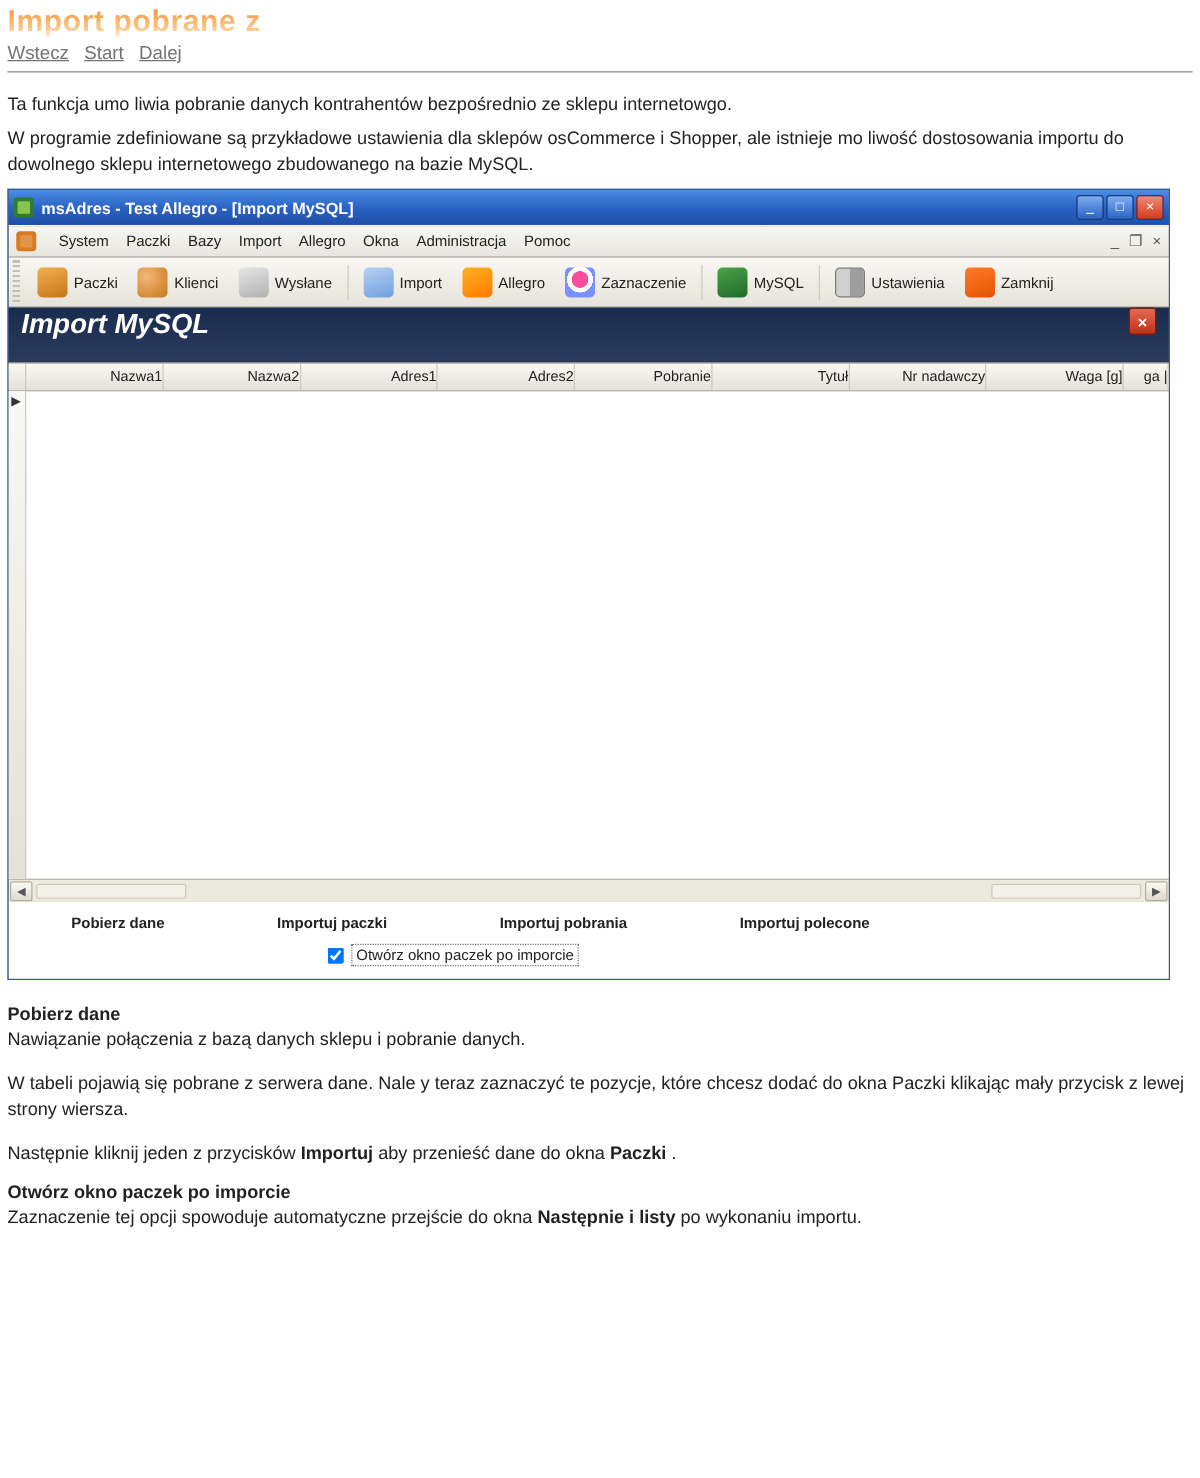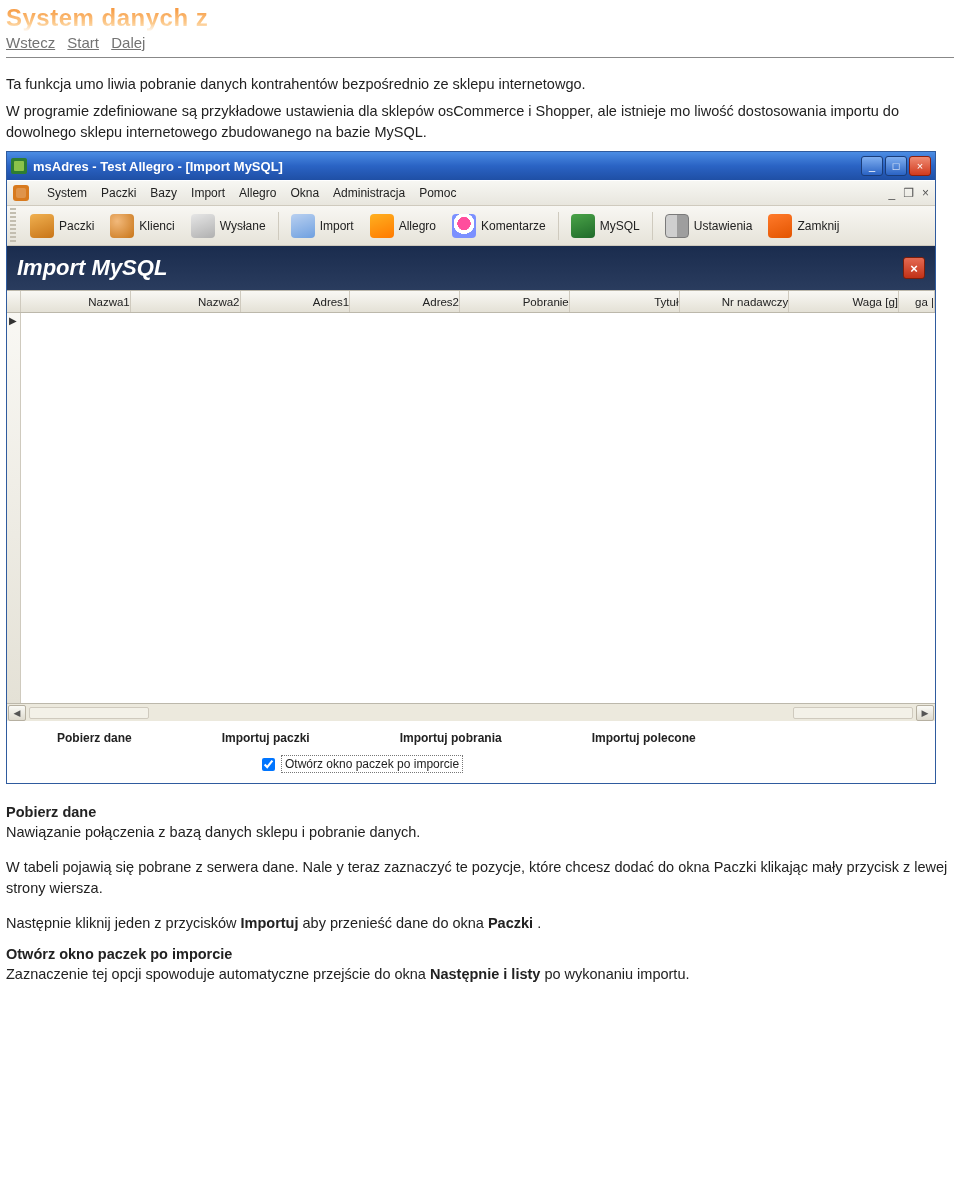--- a/index.html
+++ b/index.html
@@ -38,21 +38,21 @@
   .ic-klienci{background:radial-gradient(circle at 30% 30%,#f2b97b,#c87518);}
   .ic-wyslane{background:linear-gradient(160deg,#e6e6e6,#b0b0b0);}
   .ic-import{background:linear-gradient(160deg,#b9d0f0,#6fa0e0);}
   .ic-allegro{background:linear-gradient(160deg,#ffb020,#ff7a00);}
   .ic-komentarze{background:radial-gradient(circle at 50% 40%,#ff4e9d 35%,#fff 36% 55%,#7b90ff 56%);}
   .ic-mysql{background:linear-gradient(160deg,#4aa348,#1f6a2a);}
   .ic-ustaw{background:conic-gradient(#9e9e9e 0 180deg,#cfcfcf 180deg 360deg);border:1px solid #7a7a7a;}
   .ic-zamknij{background:linear-gradient(160deg,#ff7a2a,#e35400);}
 
   
-  .panel-head { display:flex; align-items:center; height:44px; background: linear-gradient(180deg,#1a2c4e 0%, #2a3c5e 100%); color:#fff; font-family: Arial,sans-serif; font-size:22px; font-weight:bold; font-style:italic; padding:0 10px; }
+  .panel-head { display:flex; height:44px; background: linear-gradient(180deg,#1a2c4e 0%, #2a3c5e 100%); color:#fff; font-family: Arial,sans-serif; font-size:22px; font-weight:bold; font-style:italic; padding:0 10px; }
   .panel-head .closeX { margin-left:auto; width:22px; height:22px; background: linear-gradient(180deg,#e46a52,#c13117); border:1px solid #7a1e0b; border-radius:3px; display:flex; align-items:center; justify-content:center; font-style:normal; font-size:13px; cursor:pointer;}
 
   
   .grid-wrap { border-top:1px solid #bcb8ab; }
   .grid-head { display:flex; height:22px; background:linear-gradient(180deg,#f9f8f4,#e4e1d6); border-bottom:1px solid #bcb8ab; font-family:Tahoma,sans-serif; font-size:11.5px; }
   .gh-gut { width:14px; border-right:1px solid #cfcabe; background:linear-gradient(180deg,#f9f8f4,#e4e1d6);}
   .gh-cell { flex:1; border-right:1px solid #cfcabe; text-align:right; line-height:22px; }
   .gh-cell:last-child{flex:0 0 36px;}
   .grid-body { height:390px; background:#fff; position:relative; }
   .gb-gut { position:absolute; left:0; top:0; bottom:0; width:14px; background:linear-gradient(180deg,#f9f8f4,#e4e1d6); border-right:1px solid #cfcabe;}
@@ -75,21 +75,21 @@
   .statusbar { height:20px; background:linear-gradient(180deg,#f4f3ee,#e4e1d6); border-top:1px solid #bcb8ab; font-family:Tahoma,sans-serif; font-size:11px; line-height:20px; padding:0 6px;}
   .resize-grip{float:right;width:14px;height:14px;margin-top:3px;background:repeating-linear-gradient(135deg,#b0ab9b 0 2px,transparent 2px 4px);}
 
   
   h4.sub { font-size:14.5px; font-weight:bold; margin:12px 0 2px 0; }
   .inline-strong { font-weight:bold; }
 </style>
 </head>
 <body>
 
-<div class="page-title">System danych z</div>
+<div class="page-title">Import pobrane z</div>
 <div class="nav-links">
   <span>Wstecz</span>
   <span>Start</span>
   <span>Dalej</span>
 </div>
 <hr class="divider">
 
 <p class="body-text">Ta funkcja umo liwia pobranie danych kontrahentów bezpośrednio ze sklepu internetowgo.</p>
 <p class="body-text">W programie zdefiniowane są przykładowe ustawienia dla sklepów osCommerce i Shopper, ale istnieje mo liwość dostosowania importu do dowolnego sklepu internetowego zbudowanego na bazie MySQL.</p>
 
@@ -140,21 +140,21 @@
     <div class="tb-btn">
         <div class="tb-icon ic-import"></div>
         <span>Import</span>
       </div>
     <div class="tb-btn">
         <div class="tb-icon ic-allegro"></div>
         <span>Allegro</span>
       </div>
     <div class="tb-btn">
         <div class="tb-icon ic-komentarze"></div>
-        <span>Komentarze</span>
+        <span>Zaznaczenie</span>
       </div>
     <div class="tb-sep"></div>
     <div class="tb-btn">
         <div class="tb-icon ic-mysql"></div>
         <span>MySQL</span>
       </div>
     <div class="tb-sep"></div>
     <div class="tb-btn">
         <div class="tb-icon ic-ustaw"></div>
         <span>Ustawienia</span>

